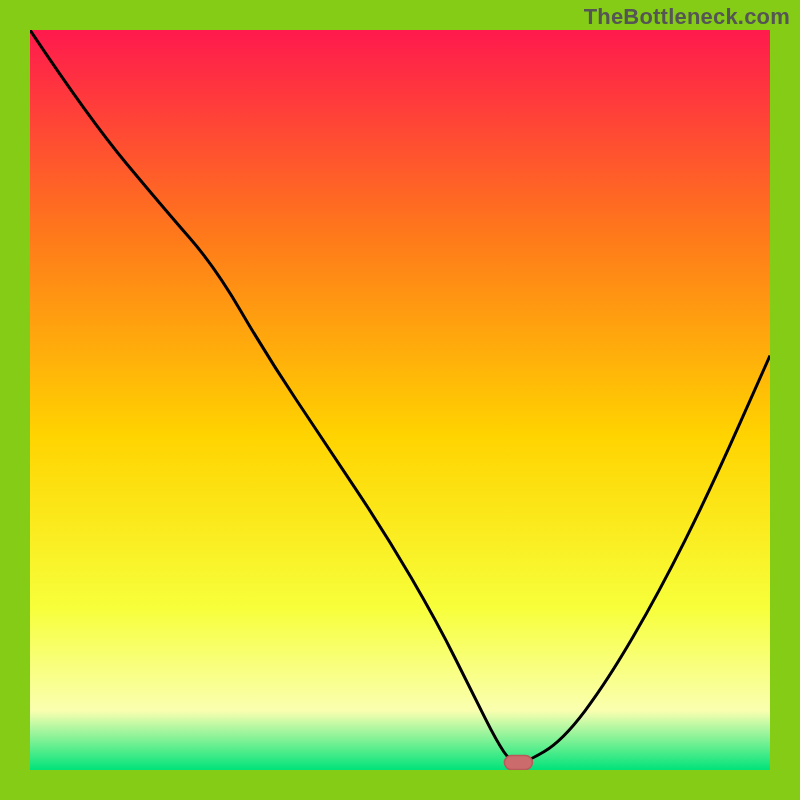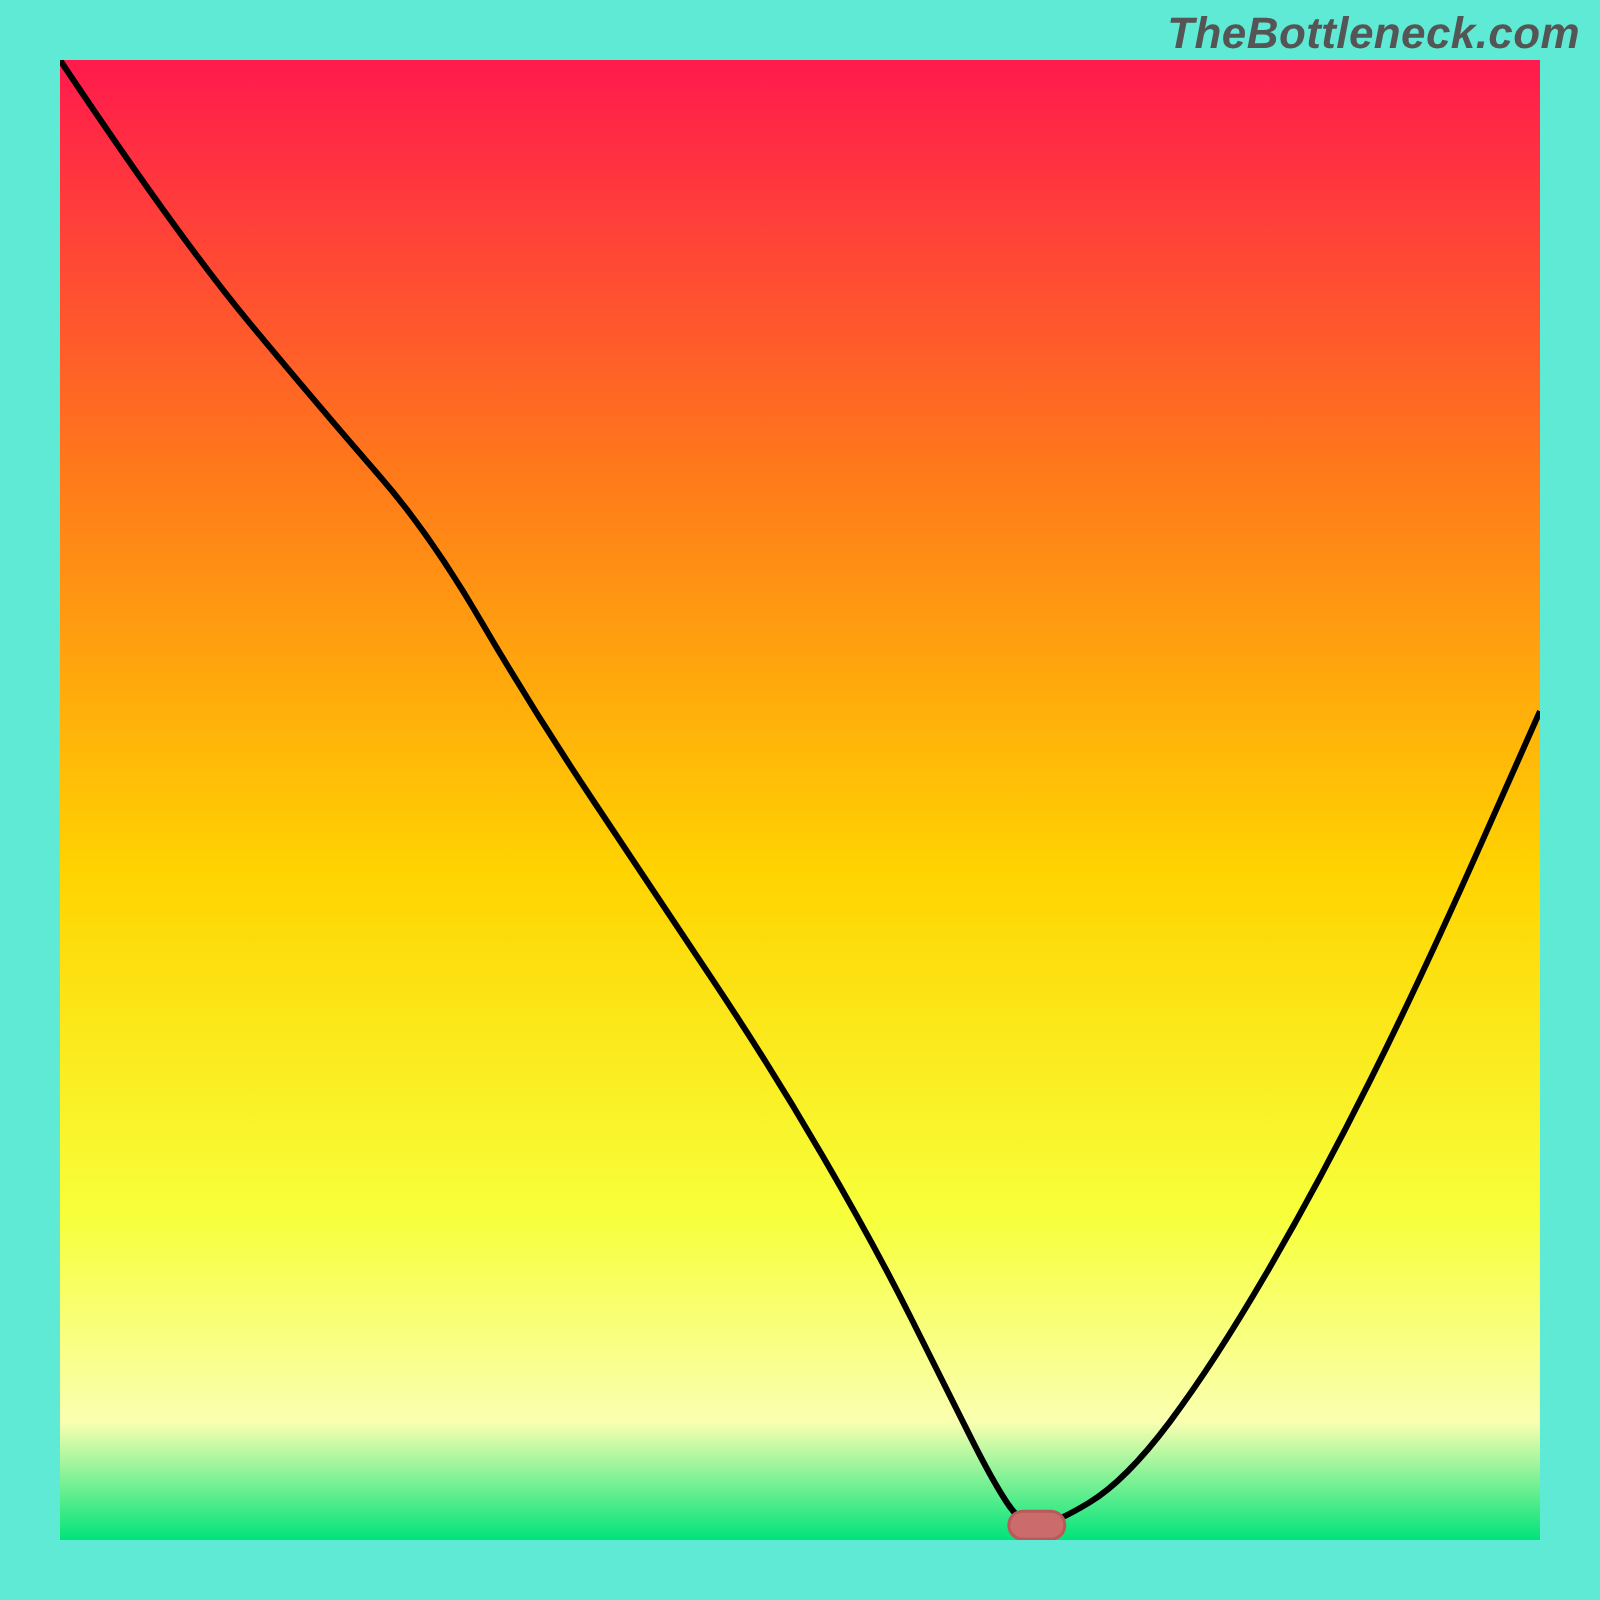--- a/index.html
+++ b/index.html
@@ -8,22 +8,21 @@
     width: 800px;
     height: 800px;
     background: #000;
     overflow: hidden;
     font-family: Arial, Helvetica, sans-serif;
   }
   .outer {
     position: relative;
     width: 800px;
     height: 800px;
-    background: #5eead4;
-    font-style: italic;
+    background: #84cc16;
   }
   .attribution {
     position: absolute;
     top: 4px;
     right: 10px;
     color: #555;
     font-size: 22px;
     font-weight: bold;
     letter-spacing: 0.2px;
   }

